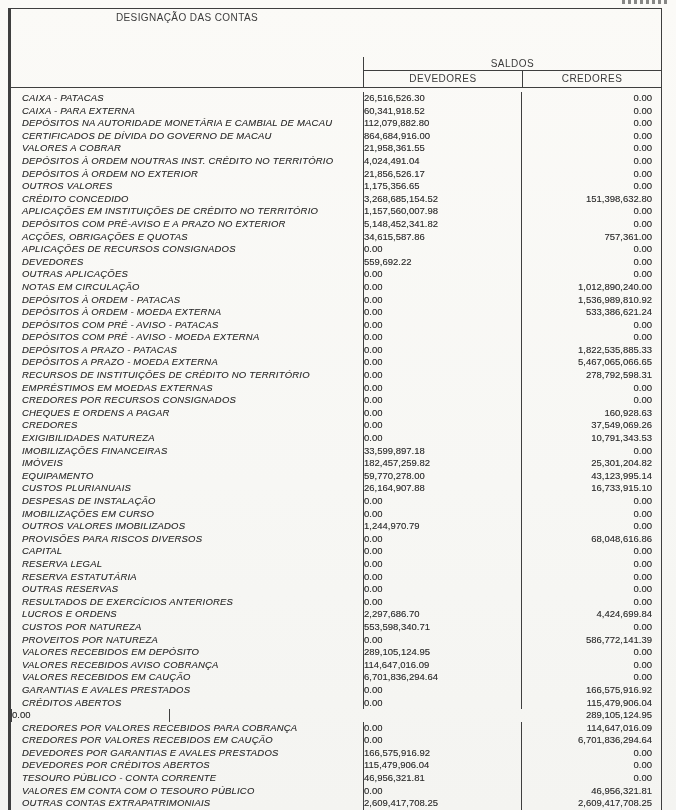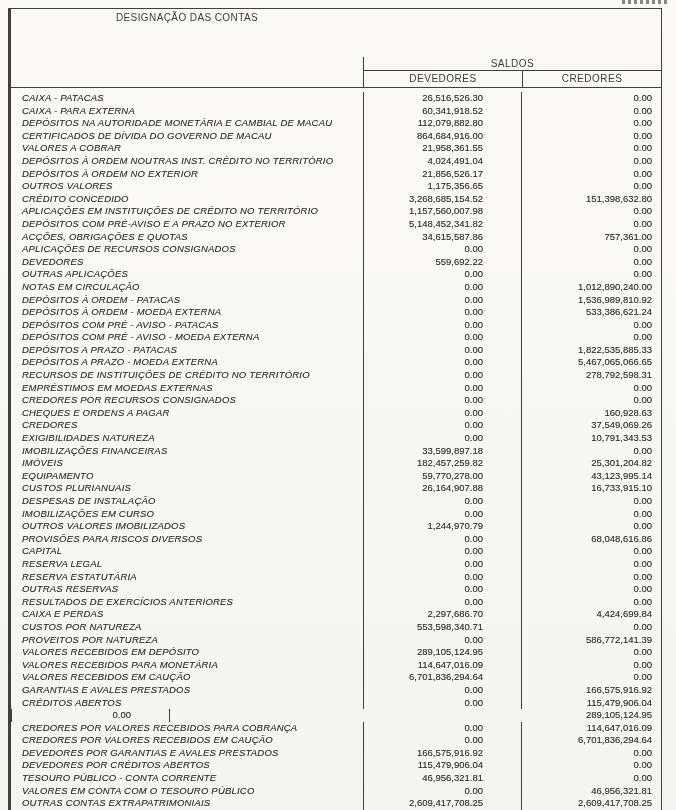--- a/index.html
+++ b/index.html
@@ -52,21 +52,21 @@
     padding-left:11px;box-sizing:border-box;
     font-size:9.5px;line-height:12.6px;letter-spacing:.2px;
     white-space:nowrap;overflow:hidden;color:#333;
     text-shadow:0 0 .4px rgba(30,30,30,.45);
     font-style:italic;
   }
   .c-dev{
     width:158px;flex:0 0 158px;
     border-left:1.5px solid #3f3f3f;
     box-sizing:border-box;padding-right:38px;
-    text-align:right;font-size:9.5px;line-height:12.6px;color:#333;
+    font-size:9.5px;line-height:12.6px;color:#333;
     text-shadow:0 0 .4px rgba(30,30,30,.45);
   }
   .c-cred{
     flex:1;border-left:1.5px solid #3f3f3f;
     box-sizing:border-box;padding-right:9px;
     text-align:right;font-size:9.5px;line-height:12.6px;color:#333;
     text-shadow:0 0 .4px rgba(30,30,30,.45);
   }
   .spacer{display:flex;height:7px;position:relative;}
   .spacer .c-dev,.spacer .c-cred{padding:0;}
@@ -357,21 +357,21 @@
     <div class="c-cred">0.00</div>
   </div>
 
   <div class="row">
     <div class="c-label">RESULTADOS DE EXERCÍCIOS ANTERIORES</div>
     <div class="c-dev">0.00</div>
     <div class="c-cred">0.00</div>
   </div>
 
   <div class="row">
-    <div class="c-label">CAIXA E PERDAS</div>
+    <div class="c-label">LUCROS E ORDENS</div>
     <div class="c-dev">2,297,686.70</div>
     <div class="c-cred">4,424,699.84</div>
   </div>
 
   <div class="row">
     <div class="c-label">CUSTOS POR NATUREZA</div>
     <div class="c-dev">553,598,340.71</div>
     <div class="c-cred">0.00</div>
   </div>
 
@@ -381,21 +381,21 @@
     <div class="c-cred">586,772,141.39</div>
   </div>
 
   <div class="row">
     <div class="c-label">VALORES RECEBIDOS EM DEPÓSITO</div>
     <div class="c-dev">289,105,124.95</div>
     <div class="c-cred">0.00</div>
   </div>
 
   <div class="row">
-    <div class="c-label">VALORES RECEBIDOS PARA MONETÁRIA</div>
+    <div class="c-label">VALORES RECEBIDOS AVISO COBRANÇA</div>
     <div class="c-dev">114,647,016.09</div>
     <div class="c-cred">0.00</div>
   </div>
 
   <div class="row">
     <div class="c-label">VALORES RECEBIDOS EM CAUÇÃO</div>
     <div class="c-dev">6,701,836,294.64</div>
     <div class="c-cred">0.00</div>
   </div>
 

